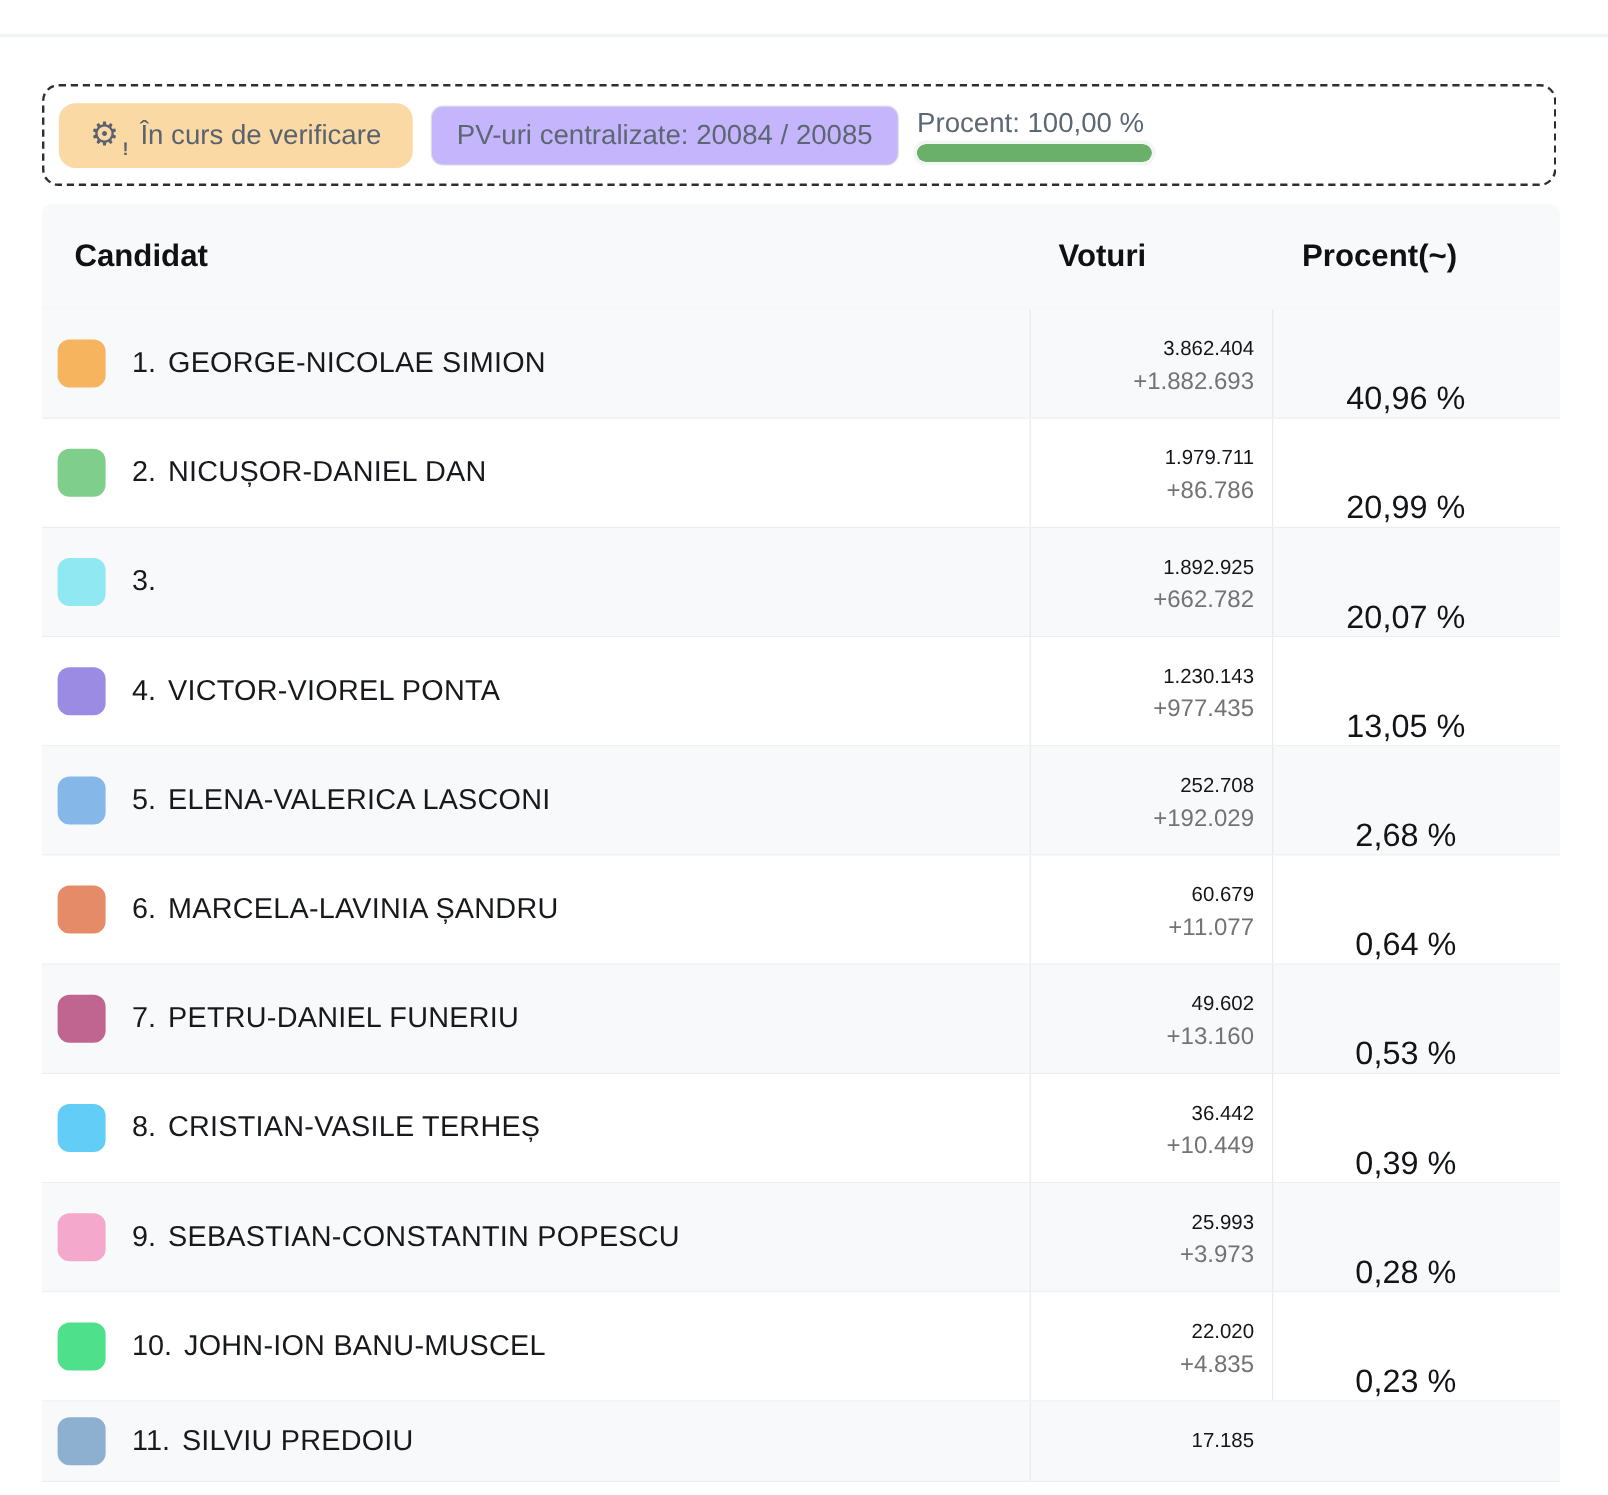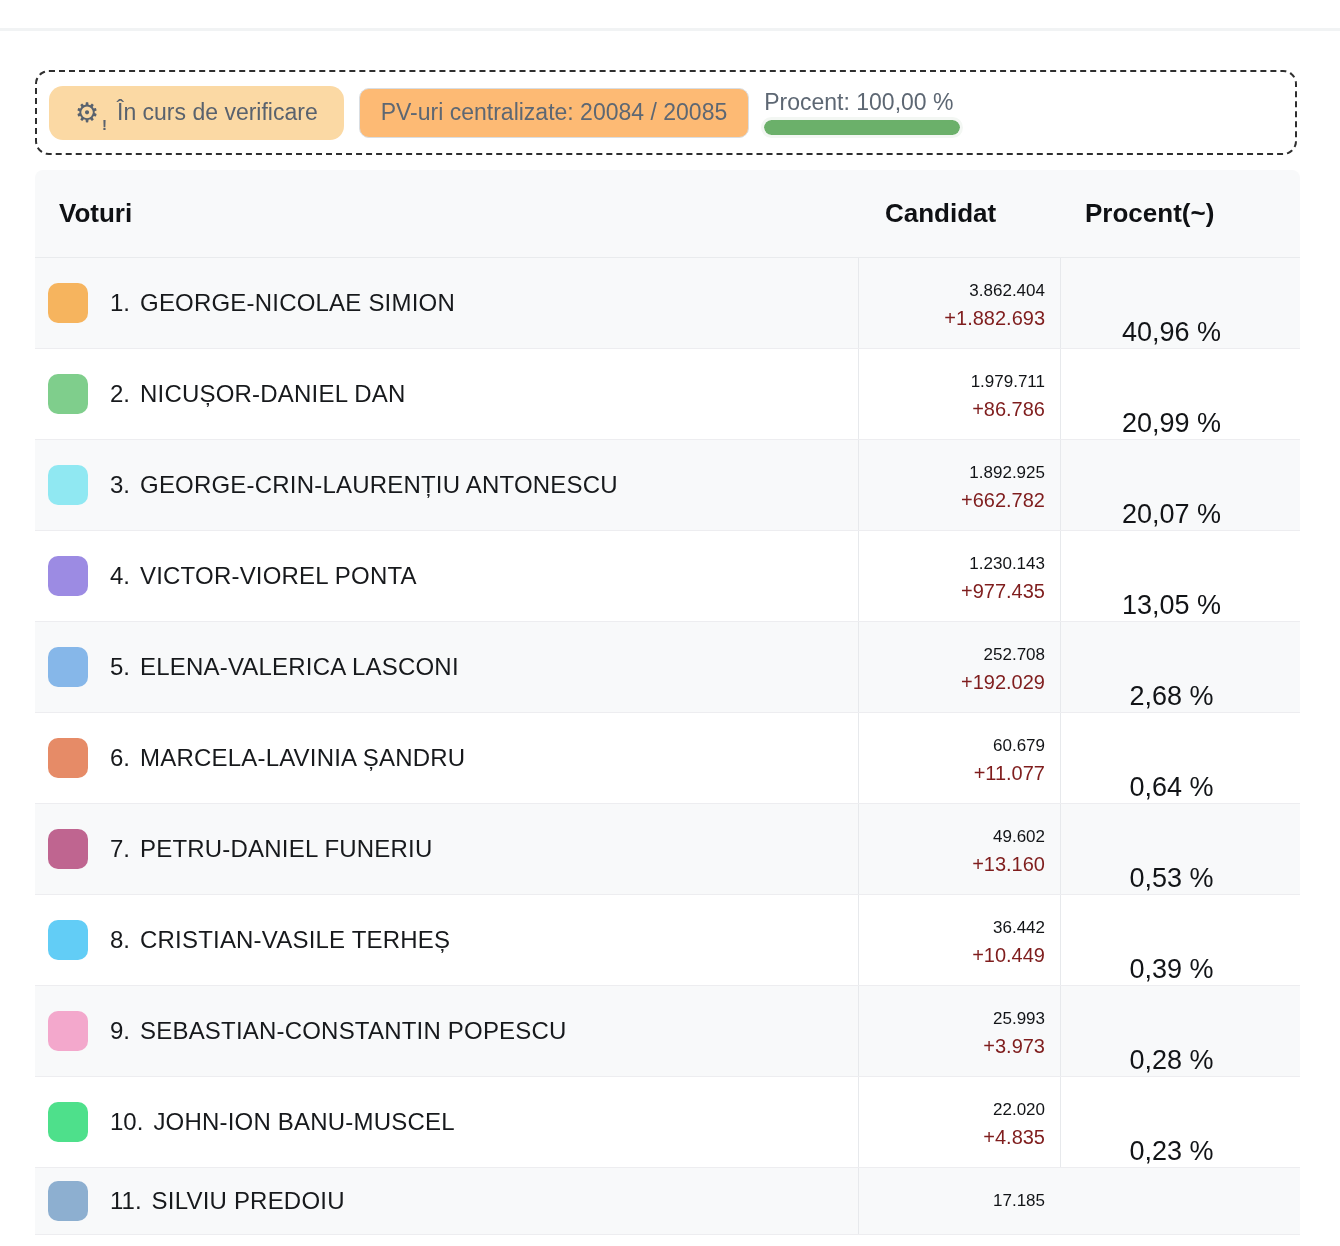--- a/index.html
+++ b/index.html
@@ -7,21 +7,21 @@
   .top-sep{height:3px;background:#f1f3f4;margin-top:28px;}
   
   .status-panel{box-sizing:border-box;margin:39px 35px 15px 35px;width:1262px;height:85px;
     border:2.5px dashed #2e2e2e;border-radius:14px;display:flex;align-items:center;padding:0 12px;gap:15px;}
   .badge{display:flex;align-items:center;gap:12px;background:#fbd9a4;border-radius:14px;
     height:54px;padding:0 26px;color:#59626e;font-size:23px;white-space:nowrap;}
   .gear-wrap{position:relative;width:30px;height:30px;display:inline-block;}
   .gear-wrap .gear{font-size:27px;line-height:30px;color:#59626e;font-family:"DejaVu Sans",sans-serif;}
   .gear-wrap .excl{position:absolute;right:-3px;bottom:-4px;font-size:15px;font-weight:700;color:#59626e;
     background:#fbd9a4;padding:0 1px;line-height:14px;}
-  .pv-box{box-sizing:border-box;background:#fdba74;border:1.5px solid #d9dee3;border-radius:10px;
+  .pv-box{box-sizing:border-box;background:#c4b5fd;border:1.5px solid #d9dee3;border-radius:10px;
     height:50px;display:flex;align-items:center;padding:0 21px;color:#5d6773;font-size:23px;white-space:nowrap;}
   .progress-block{display:flex;flex-direction:column;justify-content:space-between;gap:6px;}
   .progress-label{color:#5d6773;font-size:23px;line-height:24px;}
   .progress-track{width:196px;height:15px;border-radius:9px;background:#eaf1ea;box-shadow:0 0 0 3px #f3f7f3;overflow:hidden;}
   .progress-fill{height:100%;border-radius:9px;background:#6bb06a;}
   
   .results-table{margin-left:35px;width:1265px;}
   .t-header{display:grid;grid-template-columns:823px 202px 240px;height:87px;background:#f8f9fa;
     border-radius:8px 8px 0 0;border-bottom:1px solid #e9ebed;}
   .t-header .th{display:flex;align-items:center;font-weight:700;font-size:26px;color:#0f1114;}
@@ -34,21 +34,21 @@
   .t-row.short{height:66px;}
   .cell{box-sizing:border-box;display:flex;align-items:center;}
   .cell-candidate{padding-left:13px;}
   .cell-votes,.cell-percent{border-left:1px solid #e7e9ec;flex-direction:column;justify-content:center;align-items:flex-end;}
   .cell-votes{padding-right:15px;}
   .cell-percent{padding-right:18px;flex-direction:row;}
   .swatch{width:40px;height:40px;border-radius:10px;flex:0 0 40px;margin-right:22px;}
   .rank{font-size:24px;color:#17191c;margin-right:10px;}
   .cname{font-size:24px;color:#17191c;letter-spacing:.2px;}
   .votes-num{font-size:17px;color:#121417;line-height:30px;}
-  .votes-delta{font-size:20px;color:#7f1d1d;line-height:24px;}
+  .votes-delta{font-size:20px;color:#737373;line-height:24px;}
   .pct{font-size:27px;color:#121417;}
 </style>
 </head>
 <body>
 
 <div class="top-sep"></div>
 
 <div class="status-panel">
   <div class="badge">
     <span class="gear-wrap">
@@ -62,22 +62,22 @@
   <div class="progress-block">
     <div class="progress-label">Procent: 100,00 %</div>
     <div class="progress-track">
       <div class="progress-fill" style="width: 100%; background: rgb(107, 176, 106);"></div>
     </div>
   </div>
 </div>
 
 <div class="results-table">
   <div class="t-header">
+    <div class="th th-candidate">Candidat</div>
     <div class="th th-votes">Voturi</div>
-    <div class="th th-candidate">Candidat</div>
     <div class="th th-percent">Procent(~)</div>
   </div>
   <div>
       <div class="t-row odd">
     <div class="cell cell-candidate">
       <span class="swatch" style="background: rgb(246, 180, 94);"></span>
       <span class="rank">1.</span>
       <span class="cname">GEORGE-NICOLAE SIMION</span>
     </div>
     <div class="cell cell-votes">
@@ -99,21 +99,20 @@
       <span class="votes-delta">+86.786</span>
     </div>
     <div class="cell cell-percent">
       <span class="pct">20,99 %</span>
     </div>
   </div>
       <div class="t-row odd">
     <div class="cell cell-candidate">
       <span class="swatch" style="background: rgb(144, 232, 242);"></span>
       <span class="rank">3.</span>
-      <span class="cname">GEORGE-CRIN-LAURENȚIU ANTONESCU</span>
     </div>
     <div class="cell cell-votes">
       <span class="votes-num">1.892.925</span>
       <span class="votes-delta">+662.782</span>
     </div>
     <div class="cell cell-percent">
       <span class="pct">20,07 %</span>
     </div>
   </div>
       <div class="t-row">

